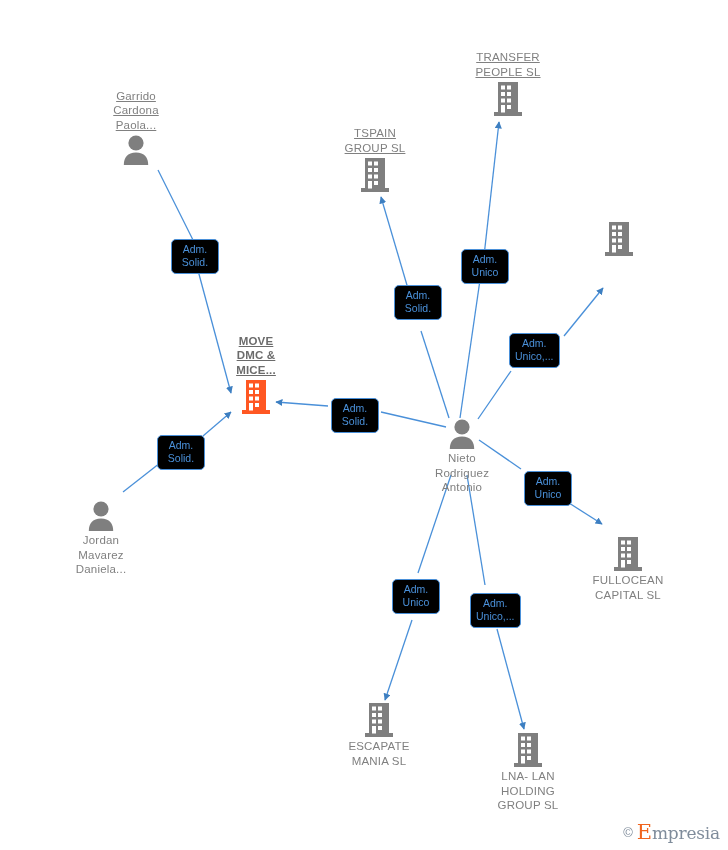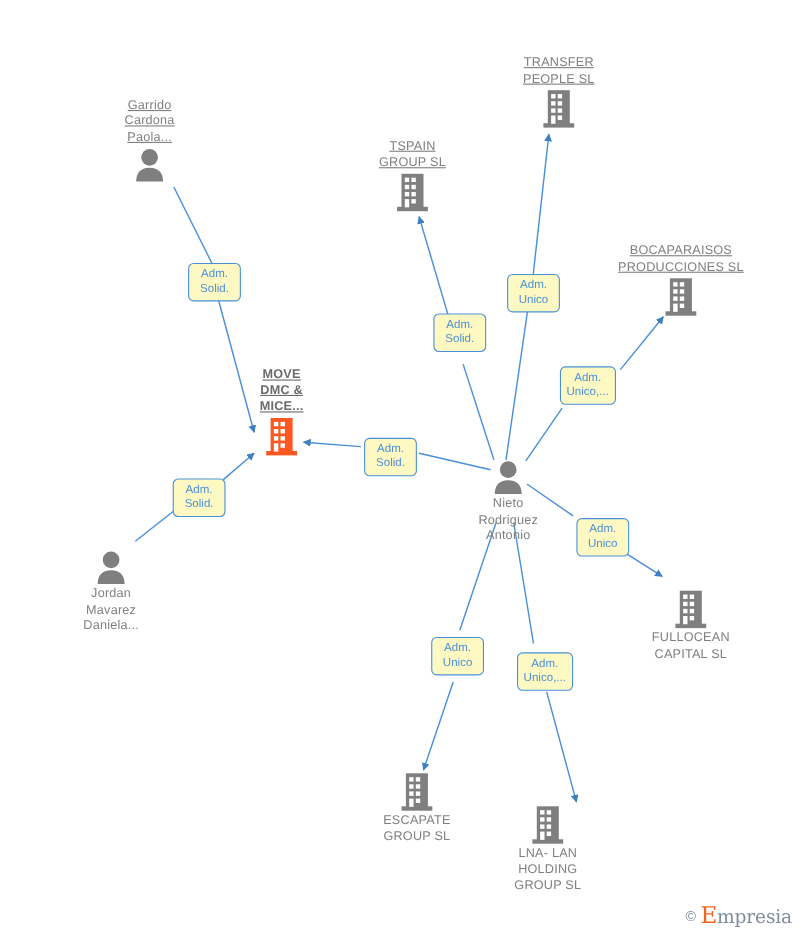--- a/index.html
+++ b/index.html
@@ -55,21 +55,21 @@
   .node.focus .node-label {
     color: #6b6b6b;
     font-weight: bold;
   }
   .label-above .node-label { margin-bottom: 2px; text-decoration: underline; }
   .label-below .node-label { margin-top: 1px; }
 
   .edge-label {
     position: absolute;
     box-sizing: border-box;
-    background: #fef9c3;
+    background: #000000;
     border: 1px solid #4a90d9;
     border-radius: 5px;
     color: #4a90d9;
     font-size: 10.5px;
     line-height: 13px;
     text-align: center;
     padding: 3px 5px 4px 5px;
     white-space: pre-line;
     min-width: 48px;
   }
@@ -202,22 +202,20 @@
             <rect x="14" y="4.5" width="4" height="4" fill="#ffffff"></rect>
             <rect x="8" y="11" width="4" height="4" fill="#ffffff"></rect>
             <rect x="14" y="11" width="4" height="4" fill="#ffffff"></rect>
             <rect x="8" y="17.5" width="4" height="4" fill="#ffffff"></rect>
             <rect x="14" y="17.5" width="4" height="4" fill="#ffffff"></rect>
             <rect x="8" y="24" width="4" height="7.5" fill="#ffffff"></rect>
             <rect x="14" y="24" width="4" height="4" fill="#ffffff"></rect>
           </svg></span>
       </div>
       <div class="node company label-above" style="top: 221px; left: 619px;">
-        <span class="node-label">BOCAPARAISOS
-PRODUCCIONES SL</span>
         <span class="icon-wrap"><svg width="30" height="36" viewBox="0 0 30 36" xmlns="http://www.w3.org/2000/svg">
             <rect x="5" y="1" width="20" height="31" fill="#7f7f7f"></rect>
             <rect x="1" y="31" width="28" height="4" fill="#7f7f7f"></rect>
             <rect x="8" y="4.5" width="4" height="4" fill="#ffffff"></rect>
             <rect x="14" y="4.5" width="4" height="4" fill="#ffffff"></rect>
             <rect x="8" y="11" width="4" height="4" fill="#ffffff"></rect>
             <rect x="14" y="11" width="4" height="4" fill="#ffffff"></rect>
             <rect x="8" y="17.5" width="4" height="4" fill="#ffffff"></rect>
             <rect x="14" y="17.5" width="4" height="4" fill="#ffffff"></rect>
             <rect x="8" y="24" width="4" height="7.5" fill="#ffffff"></rect>
@@ -247,23 +245,23 @@
             <rect x="8" y="4.5" width="4" height="4" fill="#ffffff"></rect>
             <rect x="14" y="4.5" width="4" height="4" fill="#ffffff"></rect>
             <rect x="8" y="11" width="4" height="4" fill="#ffffff"></rect>
             <rect x="14" y="11" width="4" height="4" fill="#ffffff"></rect>
             <rect x="8" y="17.5" width="4" height="4" fill="#ffffff"></rect>
             <rect x="14" y="17.5" width="4" height="4" fill="#ffffff"></rect>
             <rect x="8" y="24" width="4" height="7.5" fill="#ffffff"></rect>
             <rect x="14" y="24" width="4" height="4" fill="#ffffff"></rect>
           </svg></span>
         <span class="node-label">ESCAPATE
-GROUP  SL</span>
-      </div>
-      <div class="node company label-below" style="top: 732px; left: 498px;">
+MANIA  SL</span>
+      </div>
+      <div class="node company label-below" style="top: 732px; left: 528px;">
         <span class="icon-wrap"><svg width="30" height="36" viewBox="0 0 30 36" xmlns="http://www.w3.org/2000/svg">
             <rect x="5" y="1" width="20" height="31" fill="#7f7f7f"></rect>
             <rect x="1" y="31" width="28" height="4" fill="#7f7f7f"></rect>
             <rect x="8" y="4.5" width="4" height="4" fill="#ffffff"></rect>
             <rect x="14" y="4.5" width="4" height="4" fill="#ffffff"></rect>
             <rect x="8" y="11" width="4" height="4" fill="#ffffff"></rect>
             <rect x="14" y="11" width="4" height="4" fill="#ffffff"></rect>
             <rect x="8" y="17.5" width="4" height="4" fill="#ffffff"></rect>
             <rect x="14" y="17.5" width="4" height="4" fill="#ffffff"></rect>
             <rect x="8" y="24" width="4" height="7.5" fill="#ffffff"></rect>

